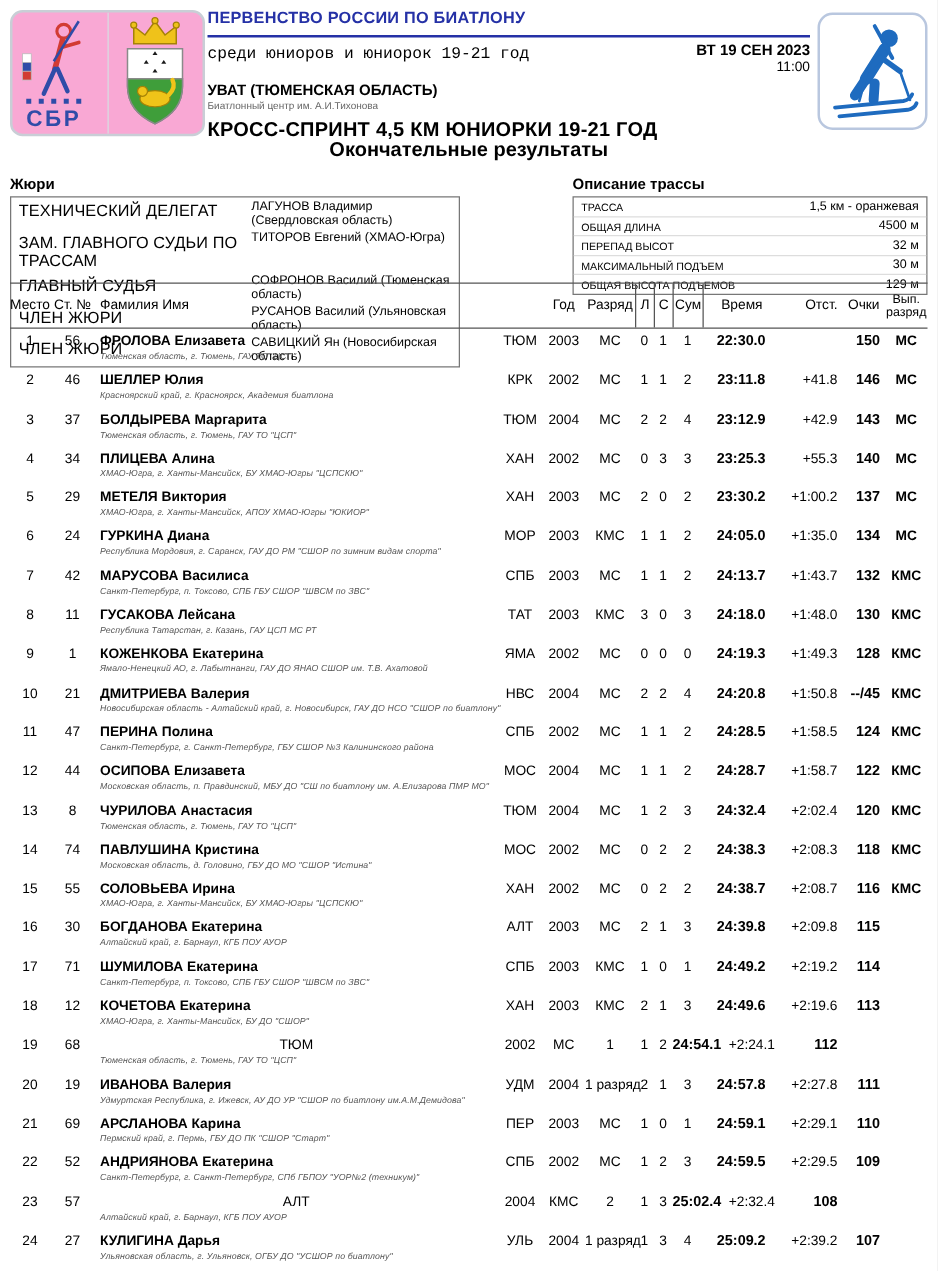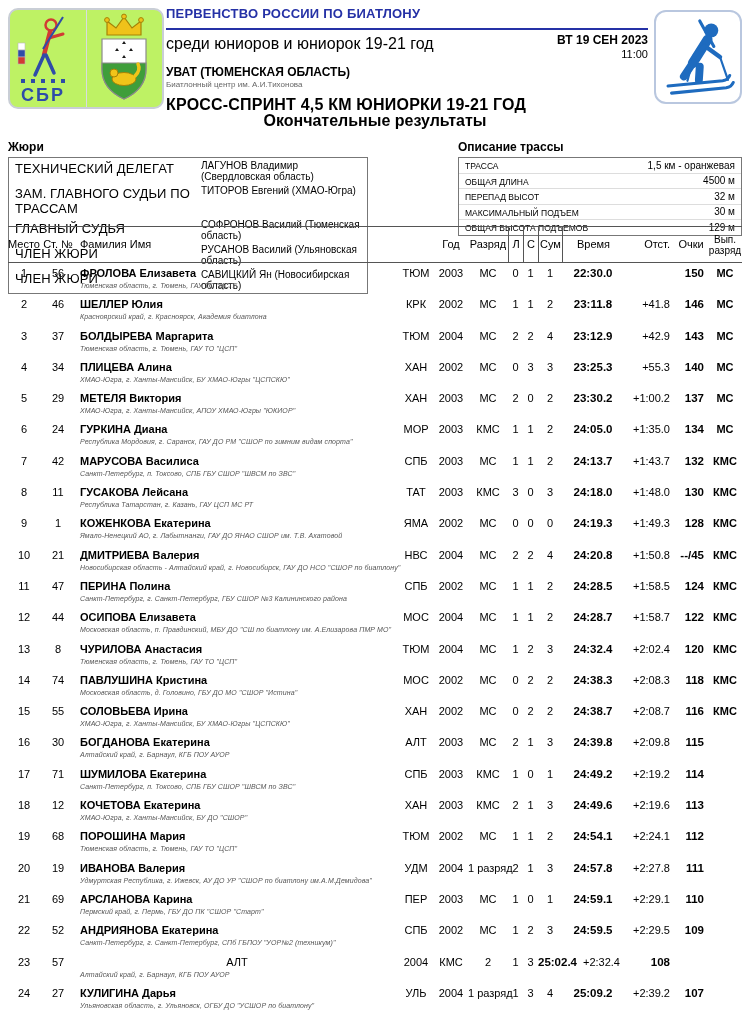--- a/index.html
+++ b/index.html
@@ -3,29 +3,29 @@
 <meta charset="utf-8">
 <style>
   html,body{margin:0;padding:0;background:#e9e9e9;}
   .page{
     position:relative;width:750px;height:1017px;background:#fff;margin:0 auto;
     font-family:"Liberation Sans","DejaVu Sans",sans-serif;color:#000;overflow:hidden;
   }
   
   .logo-box{
     position:absolute;left:8px;top:8px;width:152px;height:97px;
-    border:2px solid #c9ced6;border-radius:10px;display:flex;overflow:hidden;background:#bef264;
+    border:2px solid #c9ced6;border-radius:10px;display:flex;overflow:hidden;background:#f9a8d4;
   }
   .logo-half{flex:1;display:flex;align-items:center;justify-content:center;}
   .logo-half + .logo-half{border-left:1px solid #d8dce1;}
   .header-center{position:absolute;left:166px;top:6px;width:482px;}
   .h-title{font-size:13px;font-weight:bold;color:#2531a6;letter-spacing:.2px;}
   .h-rule{border:none;border-top:2px solid #2531a6;margin:7px 0 0 0;}
   .h-row{display:flex;justify-content:space-between;align-items:flex-start;margin-top:3px;}
-  .h-sub{font-size:16px;padding-top:2px;}
+  .h-sub{font-size:13px;padding-top:2px;font-family:Liberation Mono, monospace;}
   .h-datetime{text-align:right;line-height:1.25;}
   .h-date{font-size:12px;font-weight:bold;}
   .h-time{font-size:11px;}
   .h-loc{font-size:12px;font-weight:bold;margin-top:3px;}
   .h-venue{font-size:8px;color:#666;margin-top:1px;}
   .h-event{font-size:16px;font-weight:bold;margin-top:7px;letter-spacing:.2px;}
   .picto-box{
     position:absolute;right:8px;top:10px;width:84px;height:90px;
     border:2px solid #b9c7df;border-radius:12px;background:#fff;
     display:flex;align-items:center;justify-content:center;
@@ -538,21 +538,20 @@
     <div class="td time">24:49.6</div>
     <div class="td right">+2:19.6</div>
     <div class="td right points">113</div>
     <div class="td fulfilled"></div>
     <div class="club">ХМАО-Югра,  г. Ханты-Мансийск, БУ ДО "СШОР"</div>
   </div>
 
   <div class="trow">
     <div class="td">19</div>
     <div class="td">68</div>
-    <div class="td left name">ПОРОШИНА Мария</div>
     <div class="td">ТЮМ</div>
     <div class="td">2002</div>
     <div class="td">МС</div>
     <div class="td">1</div>
     <div class="td">1</div>
     <div class="td">2</div>
     <div class="td time">24:54.1</div>
     <div class="td right">+2:24.1</div>
     <div class="td right points">112</div>
     <div class="td fulfilled"></div>

